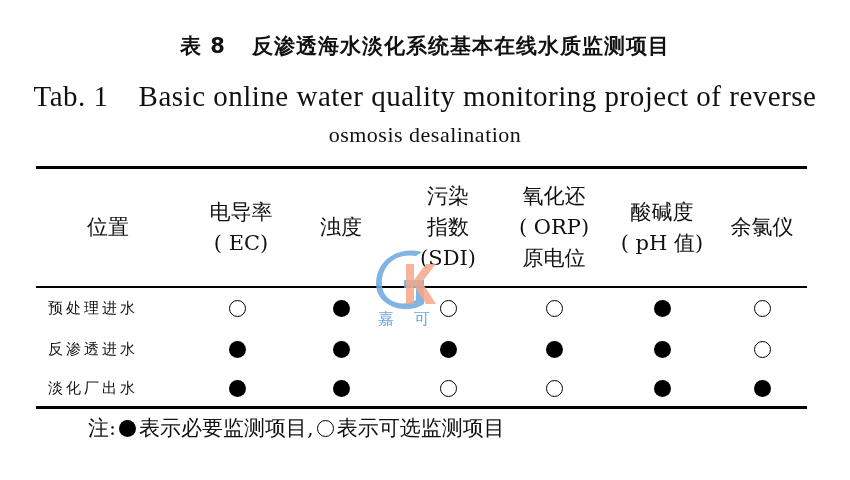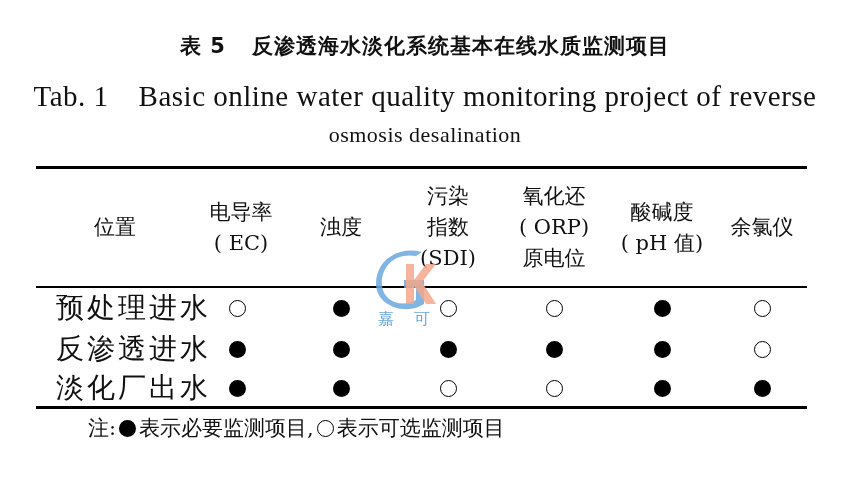--- a/index.html
+++ b/index.html
@@ -8,45 +8,45 @@
     .title-cn .num { margin-right:26px; }
     .title-en { position:absolute; left:0; width:850px; top:80px; text-align:center; font-family:"Liberation Serif", serif; font-size:29px; letter-spacing:0.5px; }
     .title-en .num { margin-right:30px; }
     .title-en2 { position:absolute; left:0; width:850px; top:122px; text-align:center; font-family:"Liberation Serif", serif; font-size:22px; letter-spacing:0.5px; }
     .rule { position:absolute; left:36px; width:771px; background:#000; }
     .r-top { top:166px; height:3px; }
     .r-mid { top:286px; height:2px; }
     .r-bot { top:406px; height:3px; }
     .hdr { position:absolute; top:169px; height:117px; display:flex; align-items:center; justify-content:center; text-align:center; font-size:21px; line-height:31px; font-family:"DejaVu Serif", serif; }
     .cell { position:absolute; height:40px; display:flex; align-items:center; justify-content:center; }
-    .rowlabel { position:absolute; left:48px; height:40px; display:flex; align-items:center; font-size:28px; letter-spacing:3px; font-family:"DejaVu Serif", serif;margin-left:8px; }
+    .rowlabel { position:absolute; left:48px; height:40px; display:flex; align-items:center; font-size:15px; letter-spacing:3px; font-family:"DejaVu Serif", serif; }
     .dot { width:17px; height:17px; border-radius:50%; box-sizing:border-box; }
     .dot.filled { background:#000; }
     .dot.empty { border:1.5px solid #000; background:#fff; }
     .note { position:absolute; left:88px; top:414px; font-size:21px; font-family:"DejaVu Serif", serif; display:flex; align-items:center; }
     .note .ldot { display:inline-block; margin:0 3px; }
     .watermark { position:absolute; left:376px; top:250px; width:60px; height:76px; pointer-events:none; }
   </style>
 </head>
 <body>
 
 <div class="title-cn">
-  <span class="num">表 5</span><span>反渗透海水淡化系统基本在线水质监测项目</span>
+  <span class="num">表 8</span><span>反渗透海水淡化系统基本在线水质监测项目</span>
 </div>
 <div class="title-en">
   <span class="num">Tab. 1</span><span>Basic online water quality monitoring project of reverse</span>
 </div>
 <div class="title-en2">osmosis desalination</div>
 
 <div class="rule r-top"></div>
 <div class="rule r-mid"></div>
 <div class="rule r-bot"></div>
 
 <div id="header-row">
-    <div class="hdr" style="left: 60px; width: 110px;">
+    <div class="hdr" style="left: 53px; width: 110px;">
       <div>
         <div>位置</div>
       </div>
     </div>
     <div class="hdr" style="left: 186px; width: 110px;">
       <div>
         <div>电导率</div>
         <div>( EC)</div>
       </div>
     </div>

